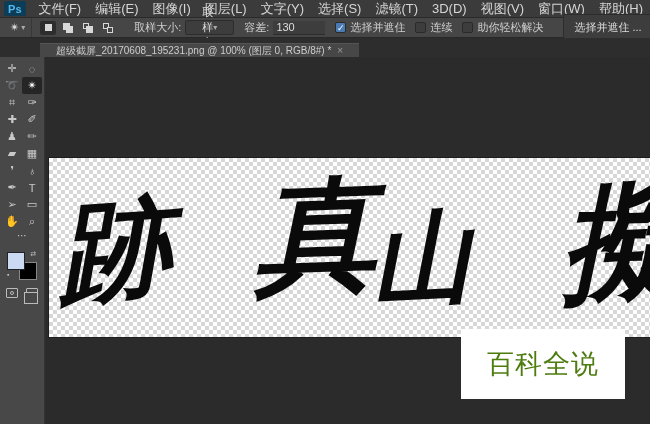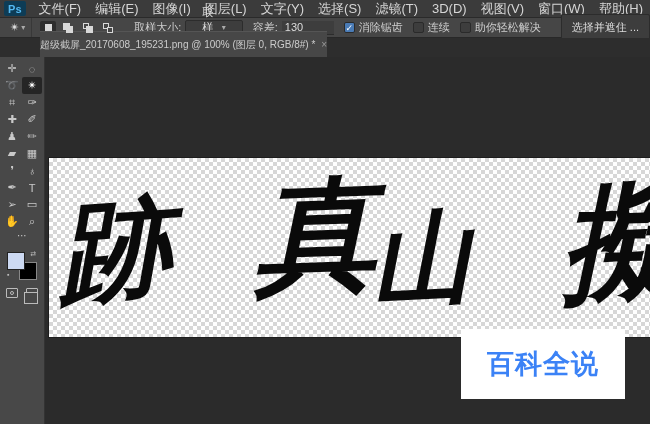--- a/index.html
+++ b/index.html
@@ -29,21 +29,21 @@
   .opt-label { margin:0 4px 0 10px; white-space:nowrap; }
   .dropdown { background:#3d3d3d; border:1px solid #2c2c2c; border-radius:2px; height:15px; width:92px; display:flex; align-items:center; justify-content:flex-start; padding:0 16px; color:#ddd; }
   .tol-input { width:52px; height:14px; background:#3d3d3d; border:none; border-bottom:1px solid #2c2c2c; color:#ddd; font-size:11px; padding:0 3px; font-family:"Liberation Sans",sans-serif; }
   .chk-group { display:flex; align-items:center; gap:4px; margin-left:10px; white-space:nowrap; }
   .chk { width:11px; height:11px; border:1px solid #2a2a2a; background:#3d3d3d; border-radius:2px; display:flex; align-items:center; justify-content:center; font-size:9px; color:#fff; }
   .chk.checked { background:#4a7bb5; }
   .sm-btn { margin-left:20px; background:#3d3d3d; border:1px solid #2c2c2c; border-radius:2px; height:27px; padding:12px 10px; color:#ddd; display:flex; align-items:center; white-space:nowrap; }
 
   
   .tab-bar { height:19px; background:#2d2d2d; display:flex; align-items:flex-end; flex:0 0 auto; }
-  .doc-tab { margin-left:40px; height:26px; background:#474747; display:flex; align-items:center; gap:6px; padding:0 0; border-top:1px solid #555; }
+  .doc-tab { margin-left:40px; height:14px; background:#474747; display:flex; align-items:center; gap:6px; padding:0 16px; border-top:1px solid #555; }
   .doc-tab .title { font-size:10px; color:#cccccc; white-space:nowrap; }
   .doc-tab .close { font-size:10px; color:#999; }
 
   
   .main { flex:1 1 auto; display:flex; min-height:0; }
   .toolbar { width:45px; background:#484848; border-right:1px solid #333; display:flex; flex-direction:column; align-items:center; padding-top:3px; flex:0 0 auto; }
   .tool-grid { display:grid; grid-template-columns:20px 20px; grid-auto-rows:17px; }
   .tool { display:flex; align-items:center; justify-content:center; color:#c9c9c9; font-size:11px; border-radius:2px; }
   .tool.active { background:#252525; color:#ffffff; }
   .more-dots { color:#c9c9c9; font-size:10px; height:14px; width:100%; text-align:center; }
@@ -68,21 +68,21 @@
     background-size:8px 8px; background-position:0 0,4px 4px;
     box-shadow:0 0 0 1px #1e1e1e; }
   .glyph-char { position:absolute; color:#0a0a0a; font-family:"Liberation Serif","DejaVu Serif",serif; font-weight:bold; font-style:italic; line-height:1; }
   .char-0 { left:8px;  top:38px; font-size:112px; transform:rotate(-4deg); }
   .char-1 { left:205px; top:18px; font-size:122px; transform:rotate(-2deg); }
   .char-2 { left:322px; top:52px; font-size:100px; transform:rotate(-3deg); }
   .char-3 { left:512px; top:22px; font-size:128px; transform:rotate(-2deg); }
 
   
   .watermark { position:absolute; left:416px; top:272px; width:164px; height:70px; background:#ffffff; display:flex; flex-direction:column; align-items:center; justify-content:center; gap:3px; }
-  .wm-title { color:#3b82f6; font-size:27px; font-weight:bold; letter-spacing:1px; white-space:nowrap; line-height:1; }
+  .wm-title { color:#4d7c0f; font-size:27px; font-weight:normal; letter-spacing:1px; white-space:nowrap; line-height:1; }
   .wm-sub { color:#9a9a9a; font-size:17px; letter-spacing:1px; white-space:nowrap; line-height:1; }
 </style>
 </head>
 <body>
 
 <div class="app">
 
   <div class="menu-bar">
     <div class="ps-logo">Ps</div>
     <span class="menu-item">文件(F)</span>
@@ -128,21 +128,21 @@
     </div>
     <span class="opt-label">取样大小:</span>
     <div class="dropdown">
       <span>取样点</span>
       <span class="caret">▾</span>
     </div>
     <span class="opt-label">容差:</span>
     <input class="tol-input" value="130" style="">
     <div class="chk-group">
       <span class="chk checked">✓</span>
-      <span>消除锯齿</span>
+      <span>选择并遮住</span>
     </div>
     <div class="chk-group">
       <span class="chk"></span>
       <span>连续</span>
     </div>
     <div class="chk-group">
       <span class="chk"></span>
       <span>助你轻松解决</span>
     </div>
     <span class="sm-btn">选择并遮住 ...</span>

